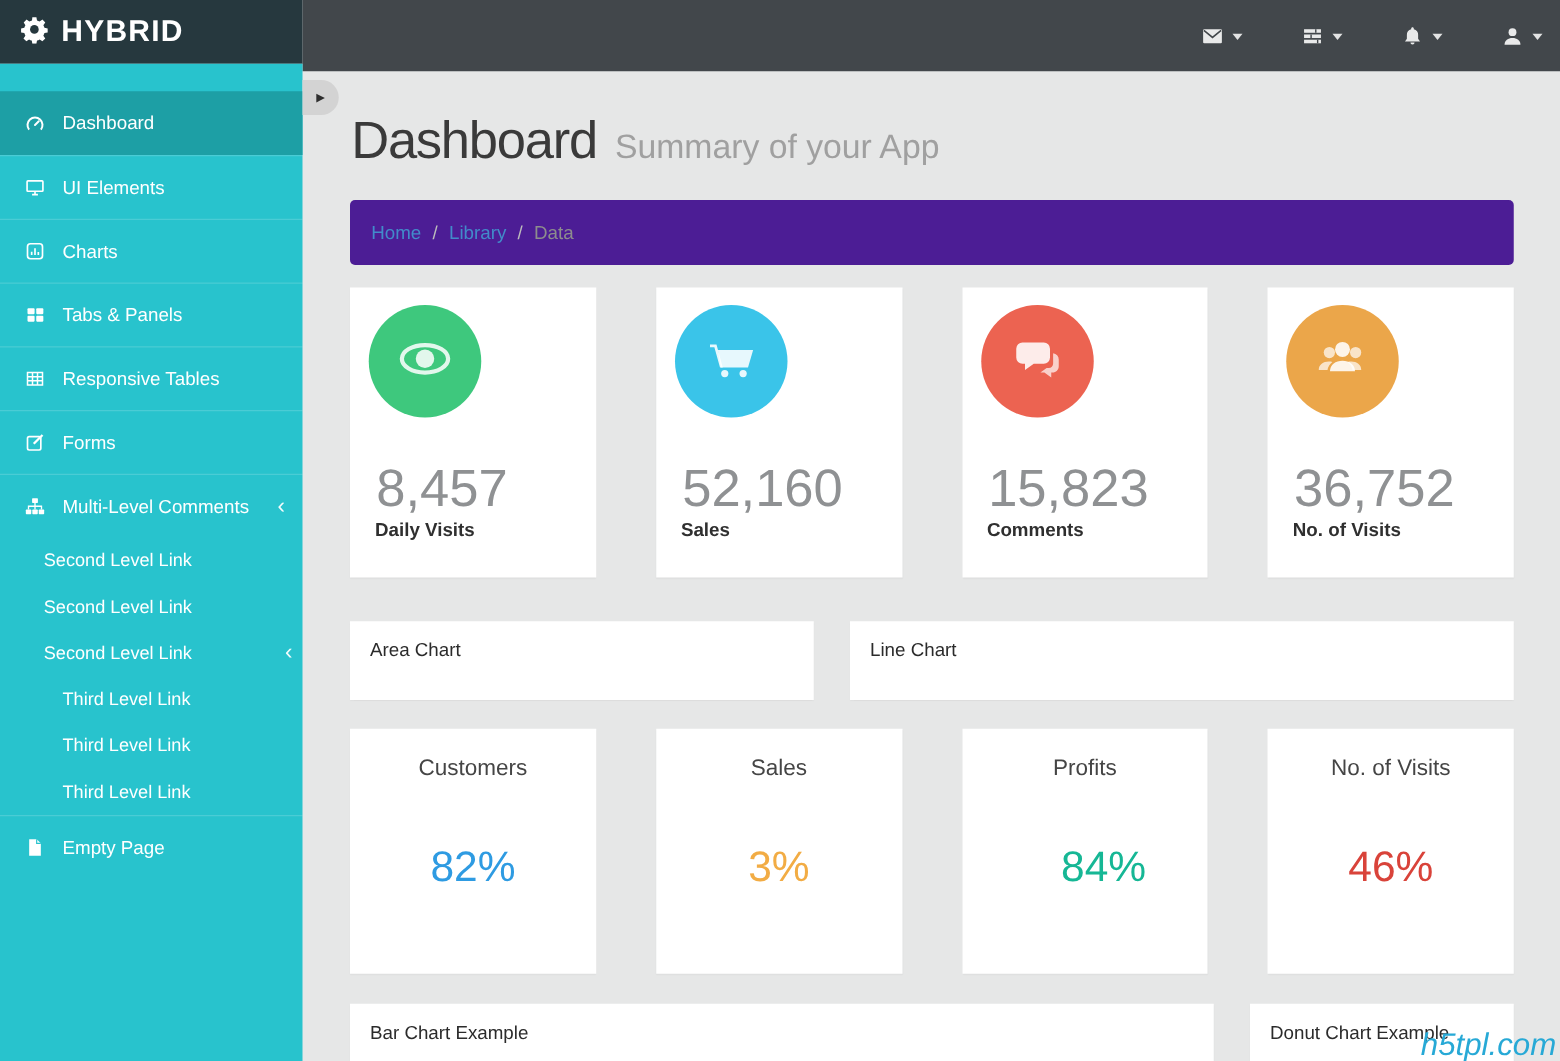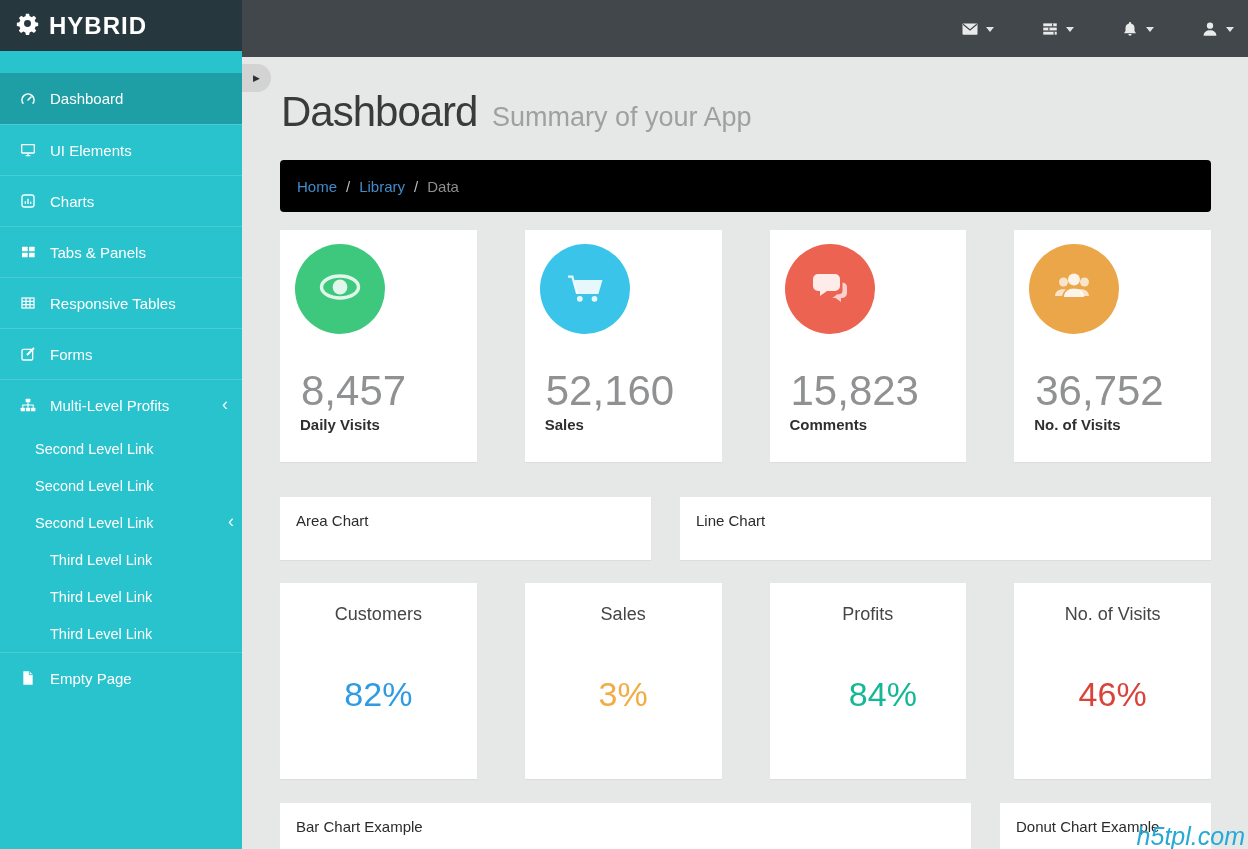--- a/index.html
+++ b/index.html
@@ -34,21 +34,21 @@
 
   .collapse-btn { position:absolute; left:242px; top:64px; width:29px; height:28px; background:#d3d3d3;
                   border-radius:0 14px 14px 0; display:flex; align-items:center; justify-content:center;
                   color:#2e2e2e; font-size:9px; cursor:pointer; }
 
   
   .page-header { position:absolute; left:281px; top:88px; white-space:nowrap; }
   .page-title { display:inline; font-size:42px; font-weight:400; color:#3a3a3a; letter-spacing:-1px; }
   .page-subtitle { display:inline; font-size:27px; color:#a0a0a0; margin-left:10px; letter-spacing:0; }
 
-  .breadcrumb { position:absolute; left:280px; top:160px; width:931px; height:52px; background:#000000;
+  .breadcrumb { position:absolute; left:280px; top:160px; width:931px; height:52px; background:#4c1d95;
                 border-radius:4px; display:flex; align-items:center; padding-left:17px; font-size:15px; }
   .crumb-link { color:#428bca; text-decoration:none; cursor:pointer; }
   .crumb-sep { color:#bcbcbc; margin:0 9px; }
   .crumb-current { color:#8d8d8d; }
 
   .row-abs { position:absolute; left:280px; width:931px; display:flex; justify-content:space-between;gap:48px; }
   .stats-row { top:230px; }
   .card { background:#fff; position:relative; box-shadow:0 1px 1px rgba(0,0,0,.04); }
   .stat-card { width:211px; height:232px; }
   .stat-circle { position:absolute; left:15px; top:14px; width:90px; height:90px; border-radius:50%;
@@ -197,21 +197,21 @@
       <div class="menu-item">
         <span class="menu-icon">
           <svg viewBox="0 0 24 24" fill="#fff">
               <rect x="8.5" y="2.5" width="7" height="5.5" rx="0.8"></rect>
               <rect x="1" y="16" width="6.5" height="5.5" rx="0.8"></rect>
               <rect x="8.8" y="16" width="6.5" height="5.5" rx="0.8"></rect>
               <rect x="16.5" y="16" width="6.5" height="5.5" rx="0.8"></rect>
               <path d="M12 8v4M4.2 16v-4h15.6v4M12 12v4" stroke="#fff" stroke-width="1.6" fill="none"></path>
             </svg>
         </span>
-        <span>Multi-Level Profits</span>
+        <span>Multi-Level Comments</span>
         <span class="chevron">‹</span>
       </div>
 
       <div class="submenu-item">
         <span>Second Level Link</span>
       </div>
       <div class="submenu-item">
         <span>Second Level Link</span>
       </div>
       <div class="submenu-item">

